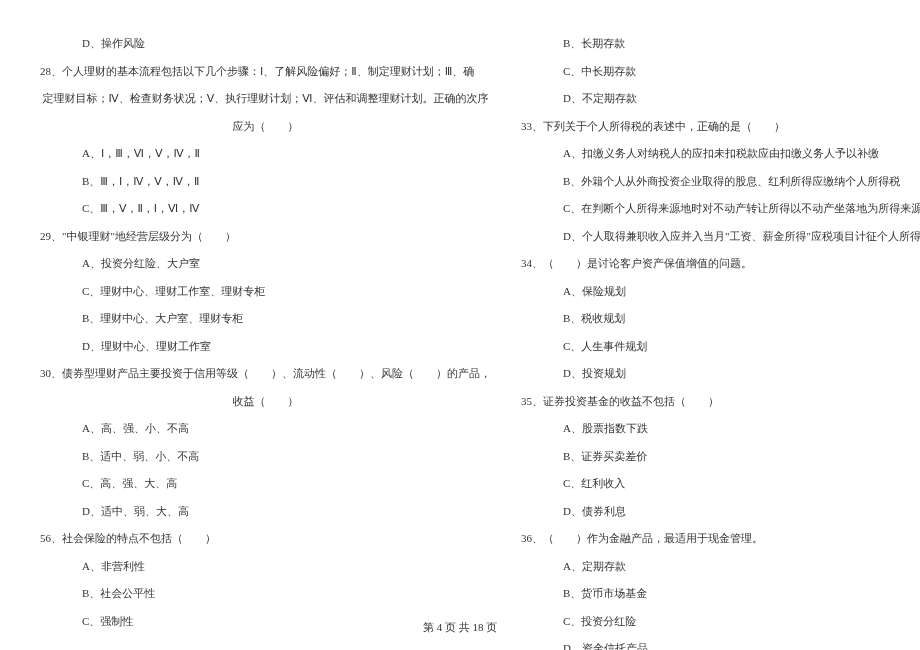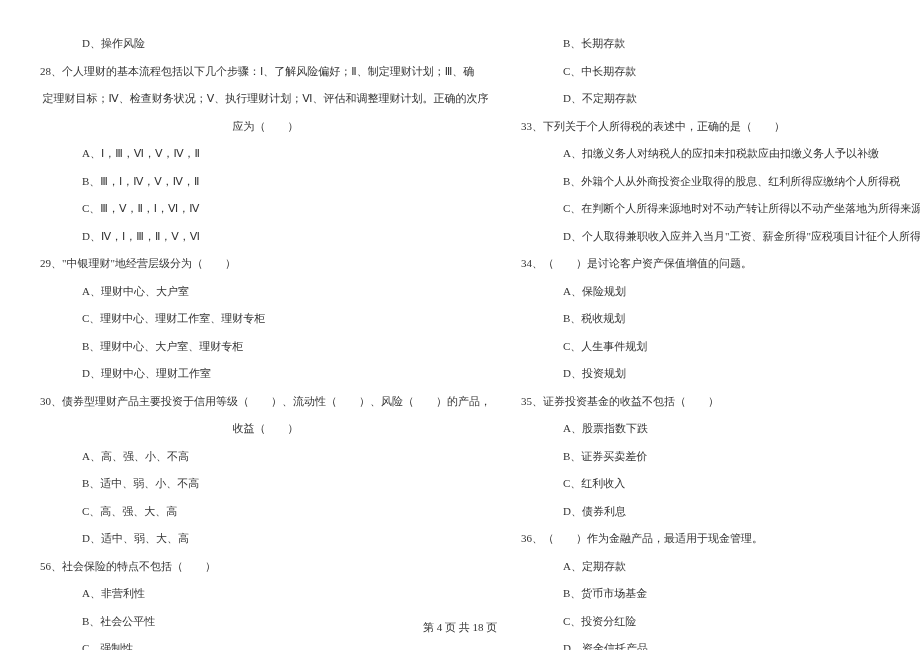--- a/index.html
+++ b/index.html
@@ -51,23 +51,22 @@
 
 <div class="page">
   <div class="column">
     <div class="line indent-opt">D、操作风险</div>
     <div class="line q-start">28、个人理财的基本流程包括以下几个步骤：Ⅰ、了解风险偏好；Ⅱ、制定理财计划；Ⅲ、确</div>
     <div class="line q-cont">定理财目标；Ⅳ、检查财务状况；Ⅴ、执行理财计划；Ⅵ、评估和调整理财计划。正确的次序</div>
     <div class="line q-cont">应为（　　）</div>
     <div class="line indent-opt">A、Ⅰ，Ⅲ，Ⅵ，Ⅴ，Ⅳ，Ⅱ</div>
     <div class="line indent-opt">B、Ⅲ，Ⅰ，Ⅳ，Ⅴ，Ⅳ，Ⅱ</div>
     <div class="line indent-opt">C、Ⅲ，Ⅴ，Ⅱ，Ⅰ，Ⅵ，Ⅳ</div>
-    <div class="line indent-opt">D、Ⅳ，Ⅰ，Ⅲ，Ⅱ，Ⅴ，Ⅵ</div>
     <div class="line q-start">29、"中银理财"地经营层级分为（　　）</div>
-    <div class="line indent-opt">A、理财中心、大户室</div>
+    <div class="line indent-opt">A、投资分红险、大户室</div>
     <div class="line indent-opt">C、理财中心、理财工作室、理财专柜</div>
     <div class="line indent-opt">B、理财中心、大户室、理财专柜</div>
     <div class="line indent-opt">D、理财中心、理财工作室</div>
     <div class="line q-start">30、债券型理财产品主要投资于信用等级（　　）、流动性（　　）、风险（　　）的产品，</div>
     <div class="line q-cont">收益（　　）</div>
     <div class="line indent-opt">A、高、强、小、不高</div>
     <div class="line indent-opt">B、适中、弱、小、不高</div>
     <div class="line indent-opt">C、高、强、大、高</div>
     <div class="line indent-opt">D、适中、弱、大、高</div>
     <div class="line q-start">56、社会保险的特点不包括（　　）</div>

